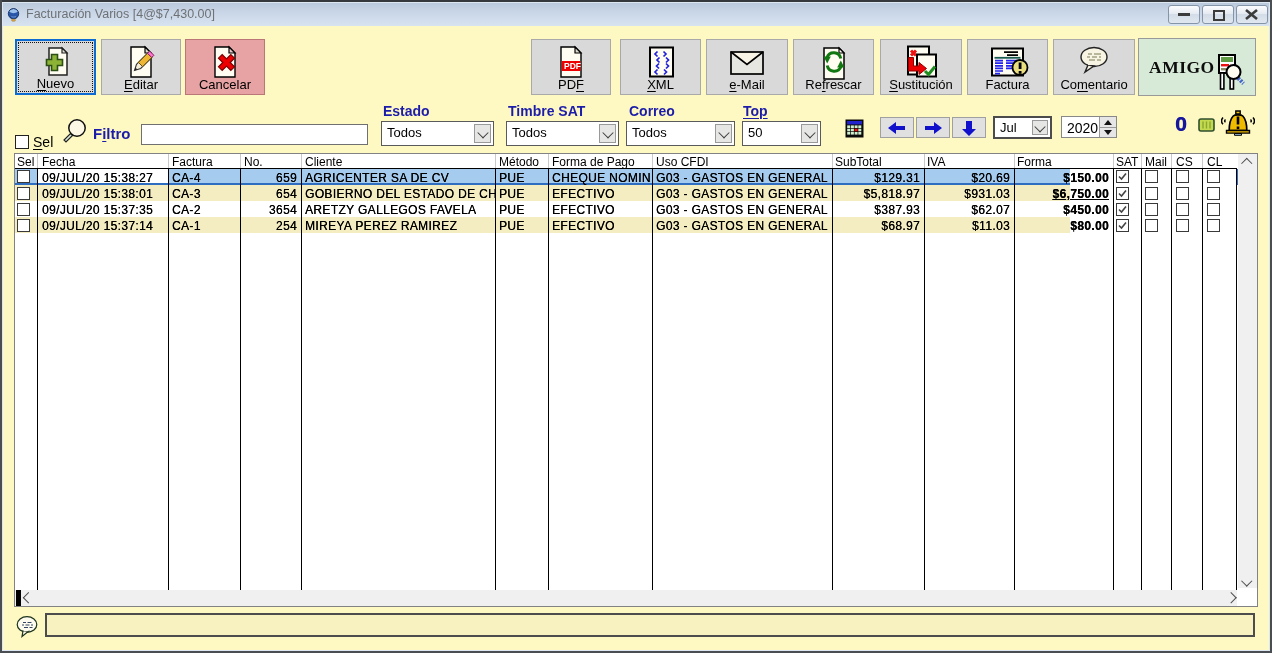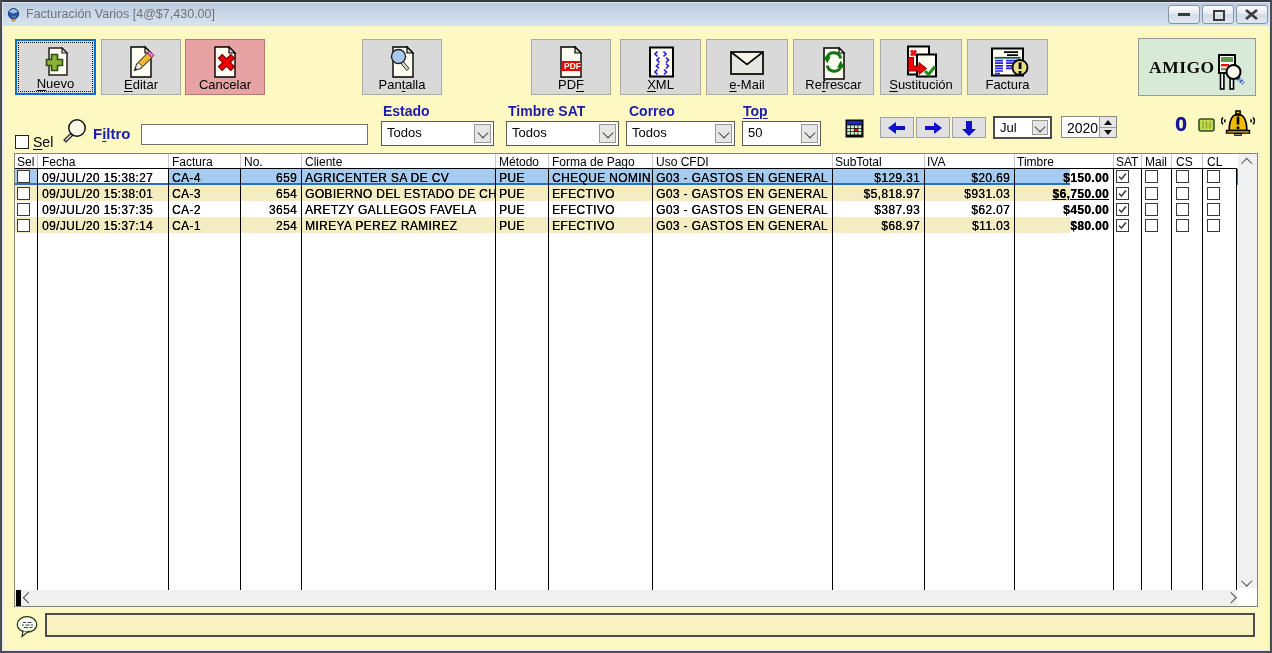--- a/index.html
+++ b/index.html
@@ -88,29 +88,20 @@
       </svg>
 <div class="tlab"><u>E</u>ditar</div>
     </div>
 <div class="tbtn" style="left:185px;background:#e7a3a3;border-color:#b77;">
 <svg class="ticon" width="34" height="36" viewBox="0 0 34 36">
         <path d="M7 3h14l6 6v24H7z" fill="#fffcf2" stroke="#000" stroke-width="1.4"></path>
         <path d="M21 3l6 6h-6z" fill="#ecc9c9" stroke="#000" stroke-width="1.2"></path>
         <path d="M10.5 14.2l3.7-3.7 4.3 4.3 4.3-4.3 3.7 3.7-4.3 4.3 4.3 4.3-3.7 3.7-4.3-4.3-4.3 4.3-3.7-3.7 4.3-4.3z" fill="#ee0000" stroke="#7e0000" stroke-width="1.2"></path>
       </svg>
 <div class="tlab">Cancelar</div>
-    </div>
-<div class="tbtn" style="left:362px;">
-<svg class="ticon" width="36" height="36" viewBox="0 0 36 36">
-        <path d="M9 3h14l6 6v24H9z" fill="#fffcf2" stroke="#000" stroke-width="1.4"></path>
-        <path d="M23 3l6 6h-6z" fill="#dcdccc" stroke="#000" stroke-width="1.2"></path>
-        <path d="M18.5 16.5l6.5 8-2.3 1.9-6.5-8z" fill="#cfe3cf" stroke="#333" stroke-width="1"></path>
-        <circle cx="14.5" cy="12.5" r="7" fill="#a9c9ee" stroke="#222" stroke-width="1.4"></circle>
-      </svg>
-<div class="tlab">Pan<u>t</u>alla</div>
     </div>
 <div class="tbtn" style="left:531px;">
 <svg class="ticon" width="34" height="36" viewBox="0 0 34 36">
         <path d="M7 3h14l6 6v24H7z" fill="#fffcf2" stroke="#000" stroke-width="1.4"></path>
         <path d="M21 3l6 6h-6z" fill="#dcdccc" stroke="#000" stroke-width="1.2"></path>
         <rect x="7.7" y="17" width="18.6" height="10" fill="#ee0000"></rect>
         <text x="10" y="25" font-family="Liberation Sans,sans-serif" font-size="8.5" font-weight="bold" fill="#fff">PDF</text>
       </svg>
 <div class="tlab">PD<u>F</u></div>
     </div>
@@ -172,20 +163,31 @@
           <path d="M8 16.6h8M8 19.2h8M8 21.8h8M8 24.4h8M8 27h8M8 29.6h5"></path>
         </g>
         <g stroke="#2222ee" stroke-width="1.7">
           <path d="M19 16.6h11M19 19.2h11M19 21.8h11M19 24.4h8"></path>
         </g>
         <circle cx="33" cy="23.5" r="7.5" fill="#e9dd80" stroke="#000" stroke-width="1.8"></circle>
         <rect x="31.7" y="18.5" width="2.8" height="6.5" fill="#000"></rect>
         <rect x="31.7" y="27" width="2.8" height="2.8" fill="#000"></rect>
       </svg>
 <div class="tlab">Factura</div>
+    </div>
+<div class="tbtn" style="left:1053px;width:82px;">
+<svg class="ticon" width="40" height="36" viewBox="0 0 40 36">
+        <ellipse cx="20" cy="13" rx="13" ry="9.5" fill="#f7f4e4" stroke="#222" stroke-width="1.4"></ellipse>
+        <path d="M14 21l-3 7 9-6z" fill="#f7f4e4" stroke="#222" stroke-width="1.4"></path>
+        <path d="M14 20.3l7.5-.8" fill="#f7f4e4" stroke="#f7f4e4" stroke-width="2"></path>
+        <g stroke="#7a7a52" stroke-width="1.2">
+          <path d="M14 10h4m2 0h7M13 13h3m2 0h5m2 0h2M15 16h6m2 0h4"></path>
+        </g>
+      </svg>
+<div class="tlab">Co<u>m</u>entario</div>
     </div>
 <div class="tbtn" style="left:1138px;top:38px;width:118px;height:58px;background:#d7e9d7;border-color:#999;">
 <div class="abs" style="left:10px;top:18px;font-family:'Liberation Serif',serif;font-weight:bold;font-size:17.5px;color:#0d0d0d;letter-spacing:.5px;">AMIGO</div>
 <svg class="abs" style="left:78px;top:14px" width="28" height="39" viewBox="0 0 28 39">
         <rect x="2" y="2" width="16" height="18" fill="#fff" stroke="#000" stroke-width="2"></rect>
         <rect x="4" y="4" width="12" height="5" fill="#5f9c44"></rect>
         <rect x="4" y="11" width="8" height="2.4" fill="#ee1111"></rect>
         <rect x="4" y="15" width="5" height="2.4" fill="#8c8c64"></rect>
         <rect x="3.5" y="20" width="3.4" height="16" fill="#fff" stroke="#000" stroke-width="1.6"></rect>
         <rect x="13.1" y="20" width="3.4" height="16" fill="#fff" stroke="#000" stroke-width="1.6"></rect>
@@ -301,21 +303,21 @@
 <div class="hl" style="left:17px;">Sel</div>
     <div class="hl" style="left:42px;">Fecha</div>
     <div class="hl" style="left:172px;">Factura</div>
     <div class="hl" style="left:244px;">No.</div>
     <div class="hl" style="left:305px;">Cliente</div>
     <div class="hl" style="left:499px;">Método</div>
     <div class="hl" style="left:552px;">Forma de Pago</div>
     <div class="hl" style="left:656px;">Uso CFDI</div>
     <div class="hl" style="left:835px;">SubTotal</div>
     <div class="hl" style="left:927px;">IVA</div>
-    <div class="hl" style="left:1017px;">Timbre</div>
+    <div class="hl" style="left:1017px;">Forma</div>
     <div class="hl" style="left:1116px;">SAT</div>
     <div class="hl" style="left:1145px;">Mail</div>
     <div class="hl" style="left:1176px;">CS</div>
     <div class="hl" style="left:1207px;">CL</div>
 <div class="hvl" style="left:37px;"></div>
     <div class="hvl" style="left:168px;"></div>
     <div class="hvl" style="left:240px;"></div>
     <div class="hvl" style="left:301px;"></div>
     <div class="hvl" style="left:495px;"></div>
     <div class="hvl" style="left:548px;"></div>

